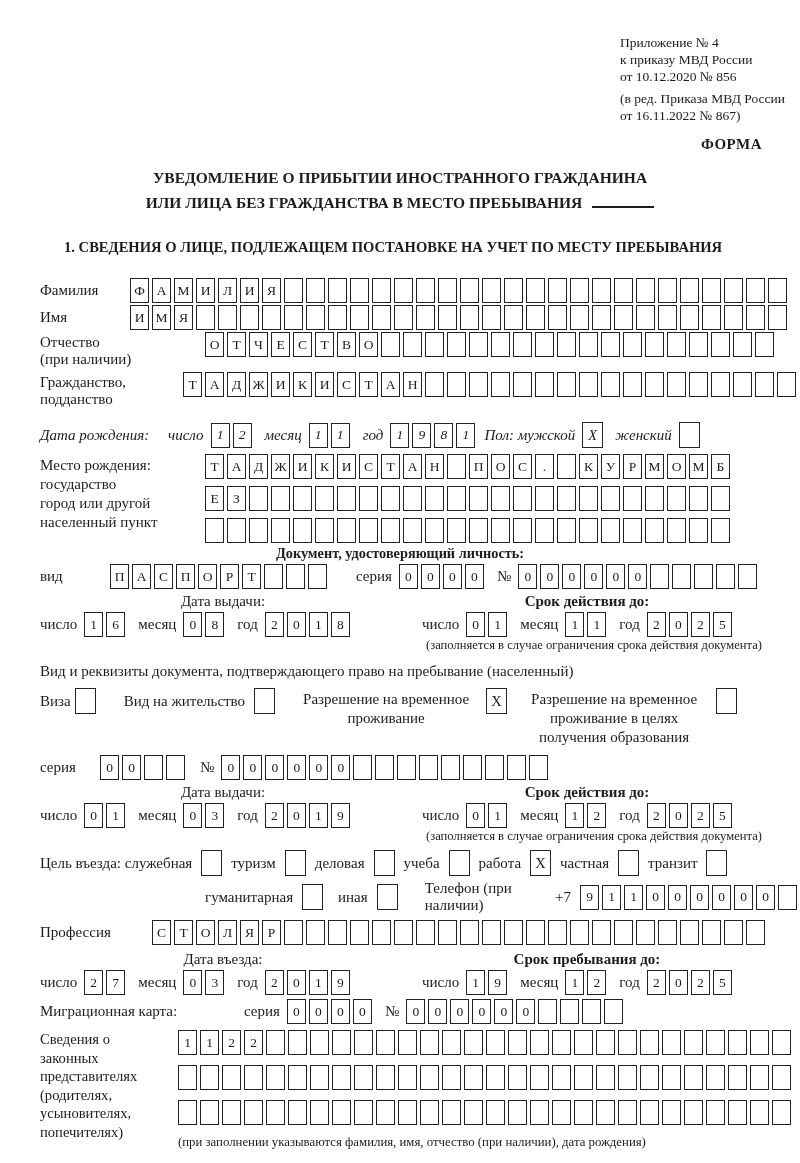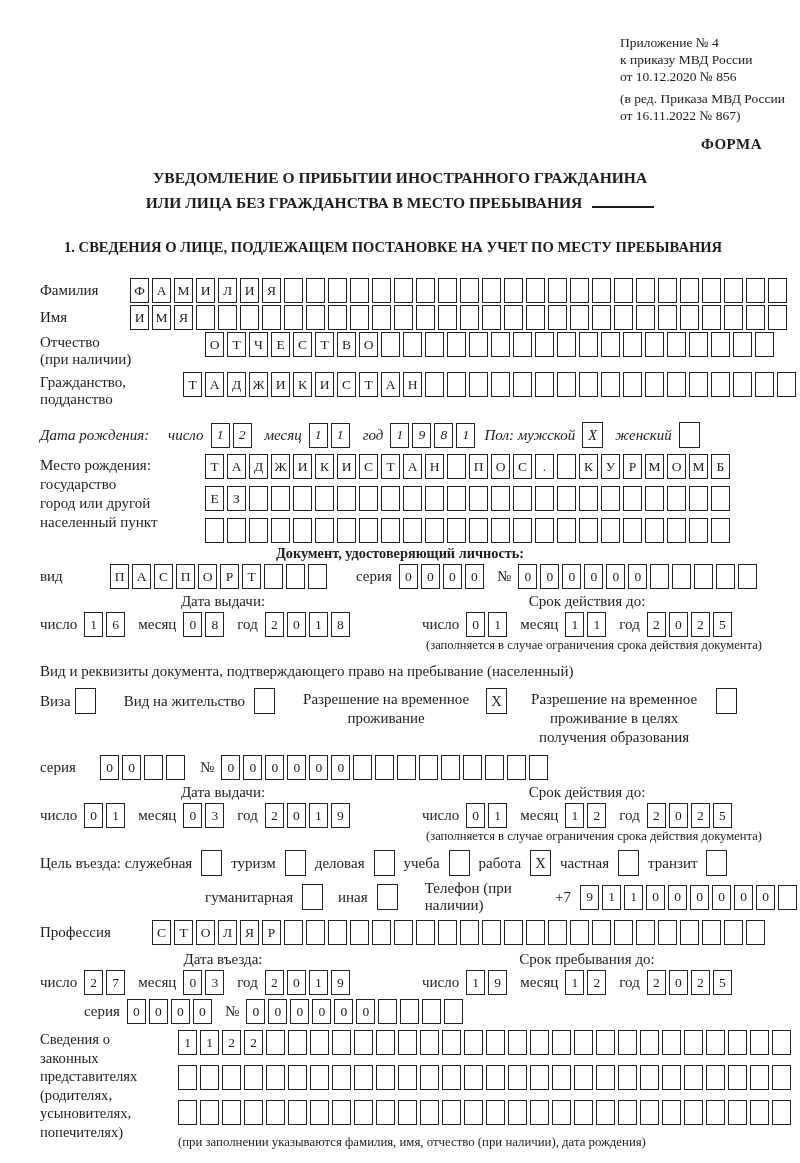--- a/index.html
+++ b/index.html
@@ -49,21 +49,21 @@
   .intro{line-height:25px;}
   .optrow{display:flex;align-items:flex-start;margin-top:4px;}
   .optlbl{line-height:26px;flex:none;}
   .optlbl-ml{flex:none;text-align:center;line-height:19px;padding-top:2px;}
   .opt-cb{margin-left:9px;}
   .purp{display:flex;align-items:center;column-gap:9px;}
   .reps{display:flex;align-items:flex-start;}
   .reps-lbl{width:138px;flex:none;line-height:18.5px;font-size:14.6px;}
   .reps-rows .boxes{margin-bottom:10px;display:flex;}
   .reps-note{font-size:12.8px;margin-top:2px;}
-  .b{font-weight:normal;}
+  .b{font-weight:bold;}
 </style>
 </head>
 <body>
 
 <div class="page">
 
   <div class="appendix">
     <div>Приложение № 4</div>
     <div>к приказу МВД России</div>
     <div>от 10.12.2020 № 856</div>
@@ -627,20 +627,21 @@
       <span class="boxes">
           <span class="cell">2</span>
           <span class="cell">0</span>
           <span class="cell">2</span>
           <span class="cell">5</span>
         </span>
     </span>
   </div>
 
   <div class="frow mb6" style="align-items:center;">
+    <span class="lbl" style="width:160px;">Миграционная карта:</span>
     <span class="dw" style="margin-left:44px;">серия</span>
     <span class="boxes">
         <span class="cell">0</span>
         <span class="cell">0</span>
         <span class="cell">0</span>
         <span class="cell">0</span>
       </span>
     <span class="dw">№</span>
     <span class="boxes">
         <span class="cell">0</span>

